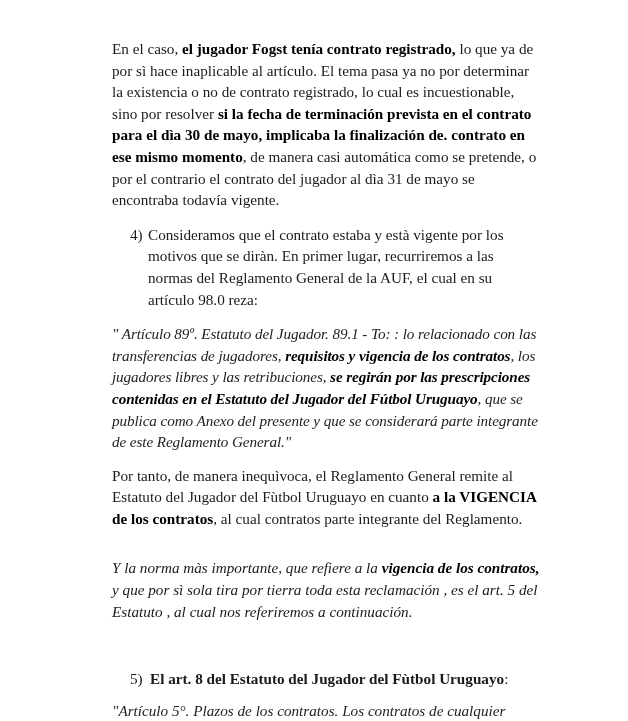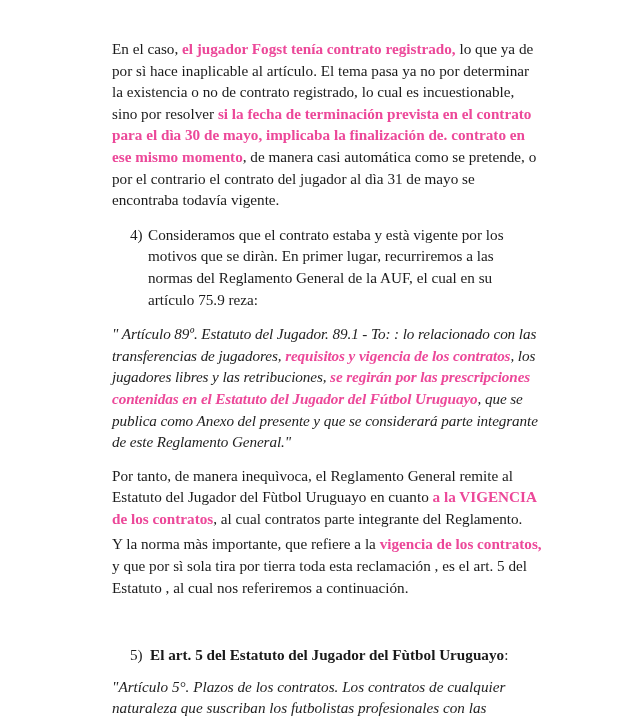--- a/index.html
+++ b/index.html
@@ -5,44 +5,44 @@
     html, body { margin: 0; padding: 0; background: #ffffff; }
     body {
       width: 628px; height: 721px; overflow: hidden; position: relative;
       font-family: "Liberation Serif", "DejaVu Serif", serif;
       color: #1a1a1a;
       font-size: 15.2px;
       line-height: 21.6px;
     }
     .page { position: absolute; left: 112px; top: 38px; width: 430px; }
     p { margin: 0; }
-    b { font-weight: bold; color: #ec4899; }
+    b { font-weight: bold; color: #000000; }
     .p1 { }
     .item4 { margin-top: 13px; padding-left: 36px; position: relative; }
     .item4 .num { position: absolute; left: 18px; top: 0; }
     .quote1 { margin-top: 13px; font-style: italic; color: #222; letter-spacing: -0.1px; }
     .quote1 b { }
     .p2 { margin-top: 12px; }
-    .p3 { margin-top: 4px; }
+    .p3 { margin-top: 28px; font-style: italic; }
     .item5 { margin-top: 46px; padding-left: 38px; position: relative; font-weight: bold; }
     .item5 .num { position: absolute; left: 18px; top: 0; font-weight: normal; }
     .quote2 { margin-top: 10px; font-style: italic; color: #222; }
   </style>
 </head>
 <body>
 
 <div class="page">
 
   <p class="p1"><span>En el caso, </span><b>el jugador Fogst tenía contrato registrado,</b><span> lo que ya de por sì hace inaplicable al artículo. El tema pasa  ya no por determinar la existencia o no de contrato registrado, lo cual es incuestionable, sino  por resolver </span><b> si la  fecha de terminación    prevista  en el contrato para el dìa 30 de mayo, implicaba  la finalización  de. contrato en  ese mismo momento</b><span>, de manera casi automática como se pretende, o por el contrario el contrato del jugador al dìa 31 de mayo se encontraba todavía vigente.</span></p>
 
-  <p class="item4"><span class="num">4)</span><span>Consideramos que el contrato estaba y està vigente por los motivos que se diràn.   En primer lugar, recurriremos a las normas del Reglamento General de la AUF, el cual en su artículo 75.9 reza:</span></p>
+  <p class="item4"><span class="num">4)</span><span>Consideramos que el contrato estaba y està vigente por los motivos que se diràn.   En primer lugar, recurriremos a las normas del Reglamento General de la AUF, el cual en su artículo 98.0 reza:</span></p>
 
   <p class="quote1"><span>" Artículo 89º. Estatuto del Jugador. 89.1 - To: : lo relacionado con las transferencias de jugadores, </span><b>requisitos y vigencia de los contratos</b><span>, los jugadores libres y las retribuciones, </span><b>se regirán por las prescripciones contenidas en el Estatuto del Jugador del Fútbol Uruguayo</b><span>, que se publica como Anexo del presente y que se considerará parte integrante de este Reglamento General."</span></p>
 
   <p class="p2"><span>Por tanto, de manera inequìvoca, el Reglamento  General remite al Estatuto del Jugador del Fùtbol Uruguayo en cuanto </span><b>a la VIGENCIA de los contratos</b><span>, al cual contratos parte integrante del Reglamento.</span></p>
 
   <p class="p3"><span>Y la norma màs importante, que refiere a la </span><b>vigencia de los contratos,</b><span>  y que por sì sola tira por tierra toda esta reclamación , es el art. 5 del Estatuto , al cual nos referiremos a continuación.</span></p>
 
-  <p class="item5"><span class="num">5)</span><span>El art. 5 del Estatuto del  Jugador del Fùtbol Uruguayo</span><span style="font-weight:normal">:</span></p>
+  <p class="item5"><span class="num">5)</span><span>El art. 8 del Estatuto del  Jugador del Fùtbol Uruguayo</span><span style="font-weight:normal">:</span></p>
 
   <p class="quote2"><span>"Artículo 5°. Plazos de los contratos. Los contratos de cualquier naturaleza que suscriban los futbolistas profesionales con las instituciones o con las personas referidas en el artículo 8, se extenderán cómo mínimo hasta el final de la temporada en que se celebren.</span></p>
 
 </div>
 
 </body></html>

